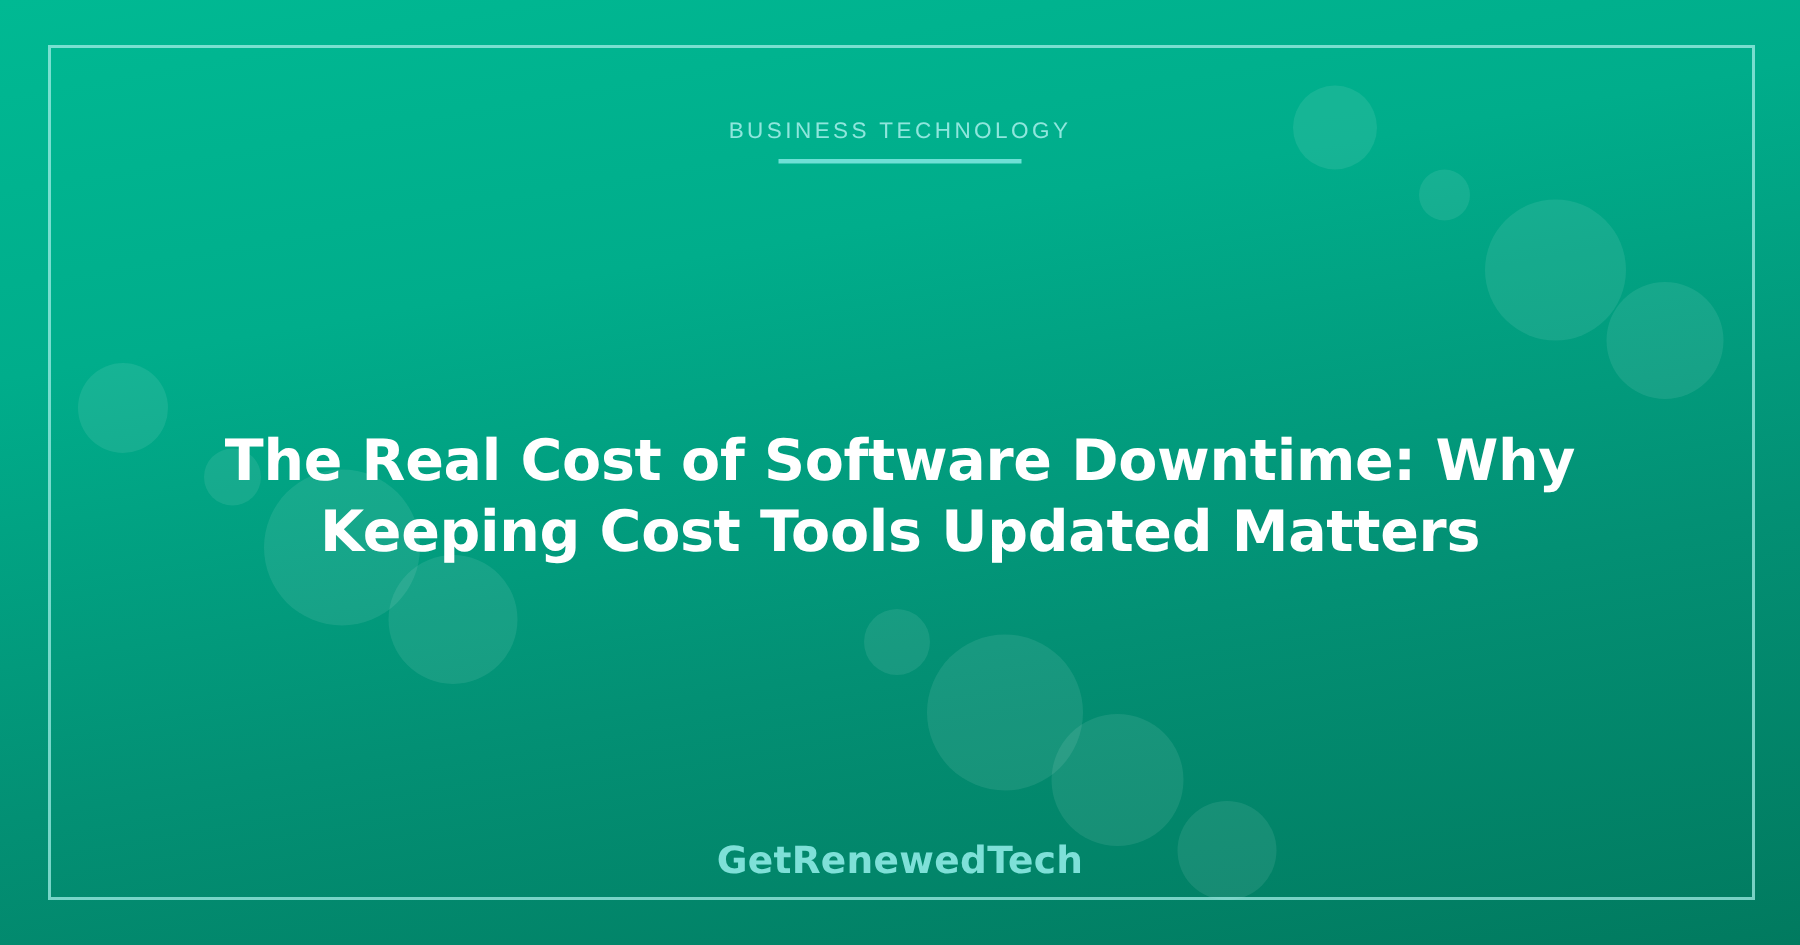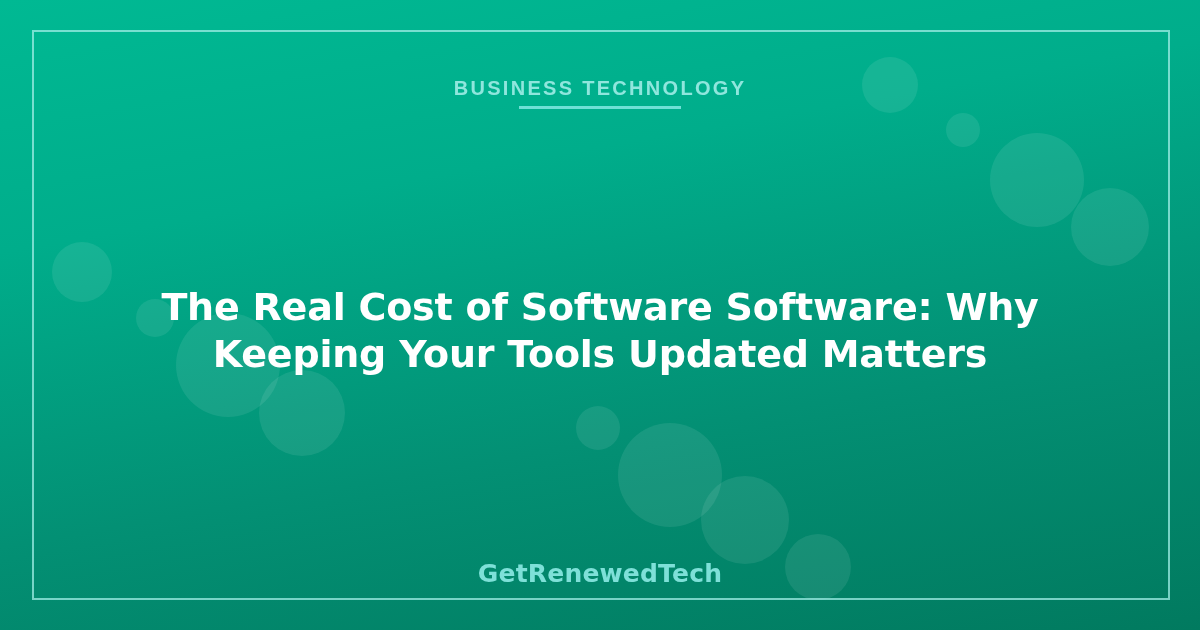--- a/index.html
+++ b/index.html
@@ -31,22 +31,22 @@
     align-items:center;
     text-align:center;
   }
   #eyebrow-wrap {
     position:absolute;
     top:78px; left:0; right:0;
     display:flex; flex-direction:column; align-items:center;
   }
   #eyebrow {
     font-family:"Liberation Sans", sans-serif;
-    font-size:20px;
-    font-weight:700;
+    font-size:15px;
+    font-weight:400;
     letter-spacing:2.3px;
     color:#8fe6dd;
     line-height:20px;
     white-space:nowrap;
   }
   #eyebrow-rule {
     margin-top:8px;
     width:162px; height:3px;
     background:#6fe0d6;
   }
@@ -92,18 +92,18 @@
 
   <div id="inner-border"></div>
 
   <div id="content">
 
     <div id="eyebrow-wrap">
       <div id="eyebrow" style="color: rgb(143, 230, 221);">BUSINESS TECHNOLOGY</div>
       <div id="eyebrow-rule" style="background: rgb(111, 224, 214);"></div>
     </div>
 
-    <h1 id="title" style="color: rgb(255, 255, 255);">The Real Cost of Software Software: Why Keeping Your Tools Updated Matters</h1>
+    <h1 id="title" style="color: rgb(255, 255, 255);">The Real Cost of Software Downtime: Why Keeping Cost Tools Updated Matters</h1>
 
     <div id="brand" style="color: rgb(126, 224, 216);">GetRenewedTech</div>
 
   </div>
 </div>
 
 </body></html>

